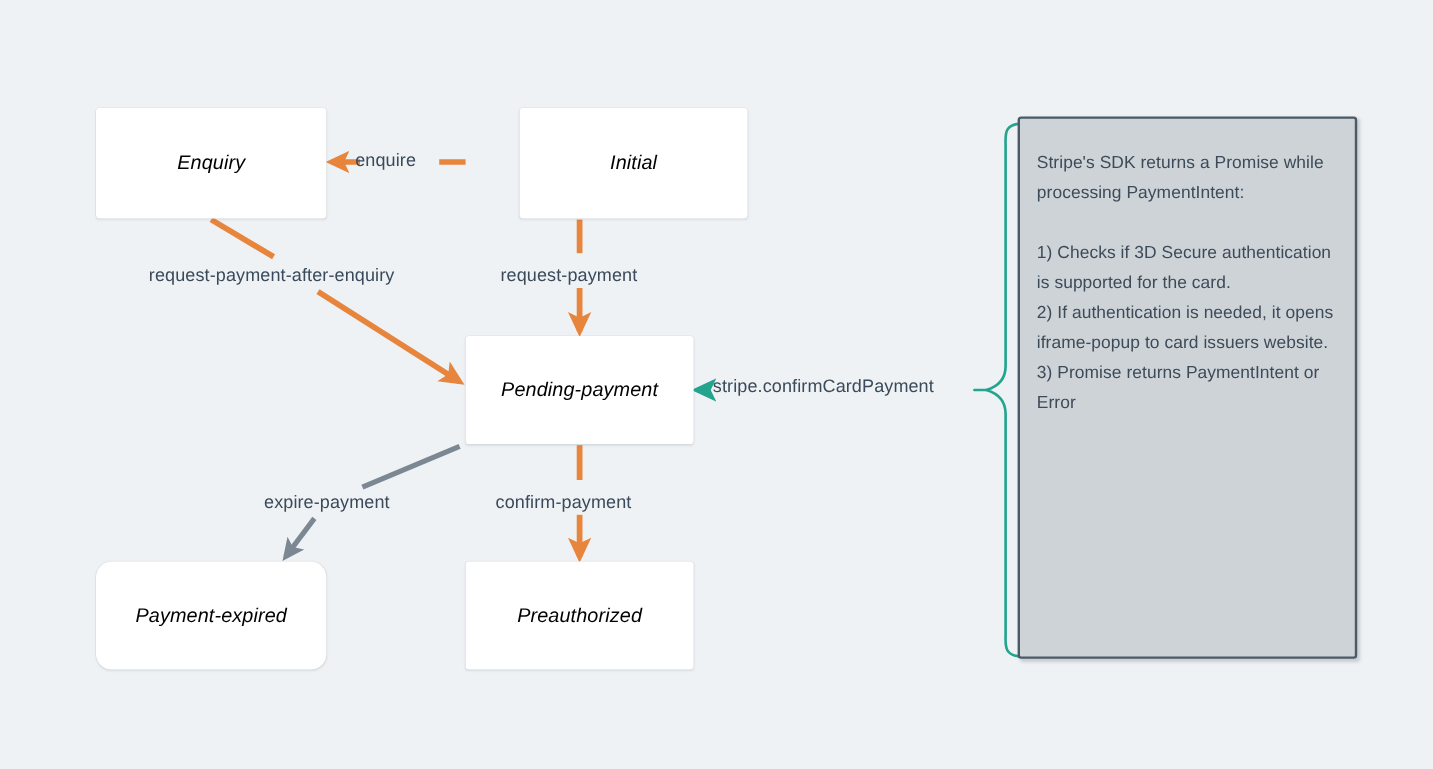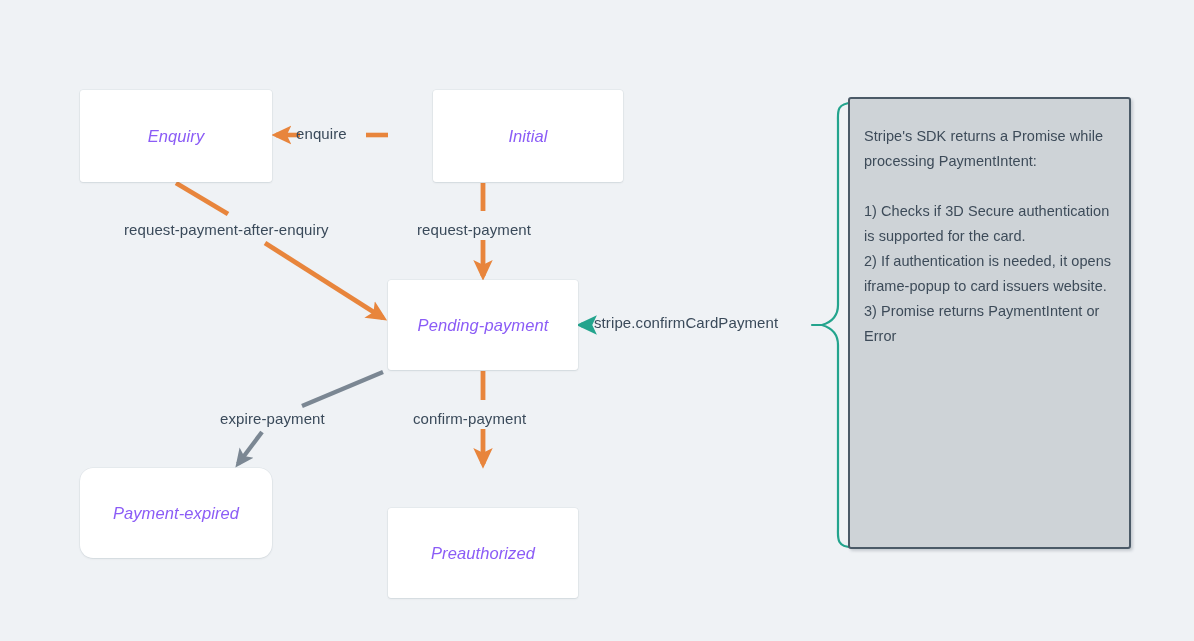--- a/index.html
+++ b/index.html
@@ -28,21 +28,21 @@
     background: #ffffff;
     border-radius: 3px;
     box-shadow: 0 1px 2px rgba(40,55,70,0.10), 0 0 0 0.5px rgba(150,165,180,0.18);
     display: flex;
     align-items: center;
     justify-content: center;
   }
   .state-label {
     font-style: italic;
     font-size: 16.5px;
-    color: #8b5cf6;
+    color: #000000;
     letter-spacing: 0.1px;
     white-space: nowrap;
   }
   .edge-label {
     position: absolute;
     font-size: 15px;
     color: #3a4a5a;
     white-space: nowrap;
     letter-spacing: 0.1px;
   }
@@ -139,21 +139,21 @@
   </div>
 
   <div class="state-box" style="left:388px; top:280px; width:190px; height:90px;">
     <span class="state-label">Pending-payment</span>
   </div>
 
   <div class="state-box" style="left:80px; top:468px; width:192px; height:90px;border-radius:13px;">
     <span class="state-label">Payment-expired</span>
   </div>
 
-  <div class="state-box" style="left:388px; top:468px; width:190px; height:90px;margin-top:40px;">
+  <div class="state-box" style="left:388px; top:468px; width:190px; height:90px;">
     <span class="state-label">Preauthorized</span>
   </div>
 
   <div class="edge-label" style="left:296px; top:125px;">enquire</div>
 
   <div class="edge-label" style="left:124px; top:221px;">request-payment-after-enquiry</div>
 
   <div class="edge-label" style="left:417px; top:221px;">request-payment</div>
 
   <div class="edge-label" style="left:220px; top:410px;">expire-payment</div>

